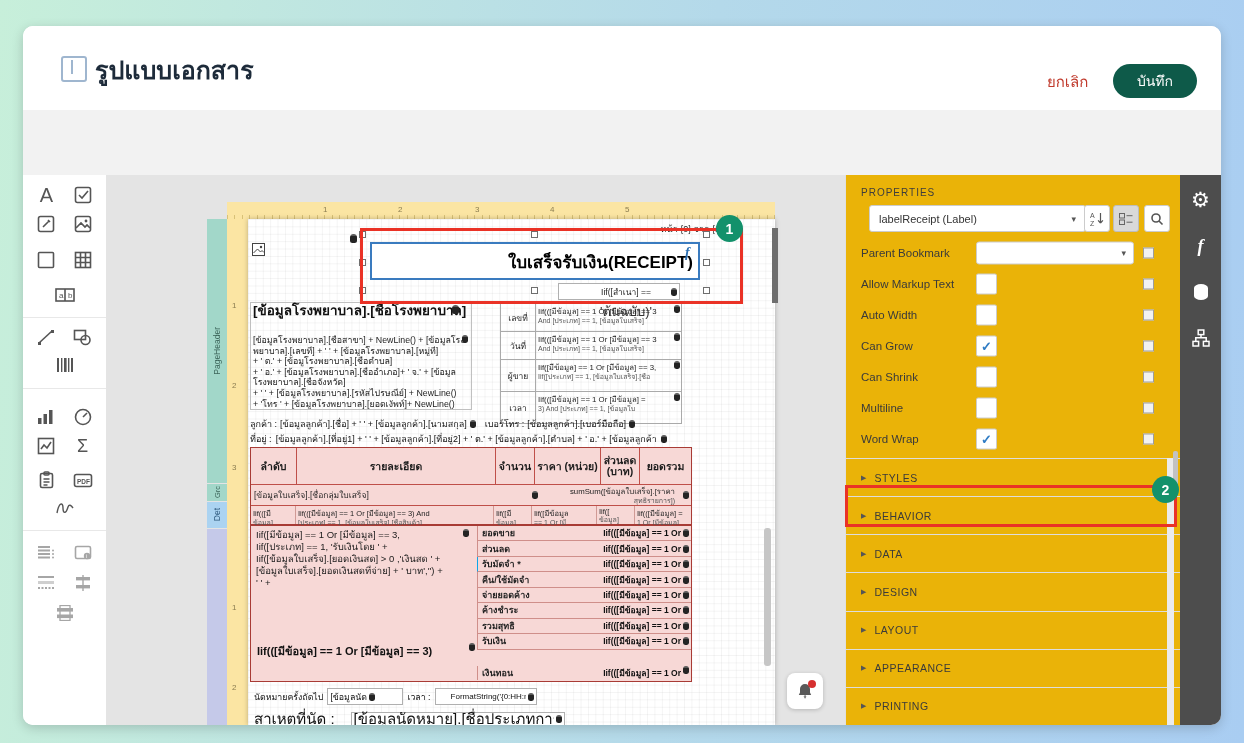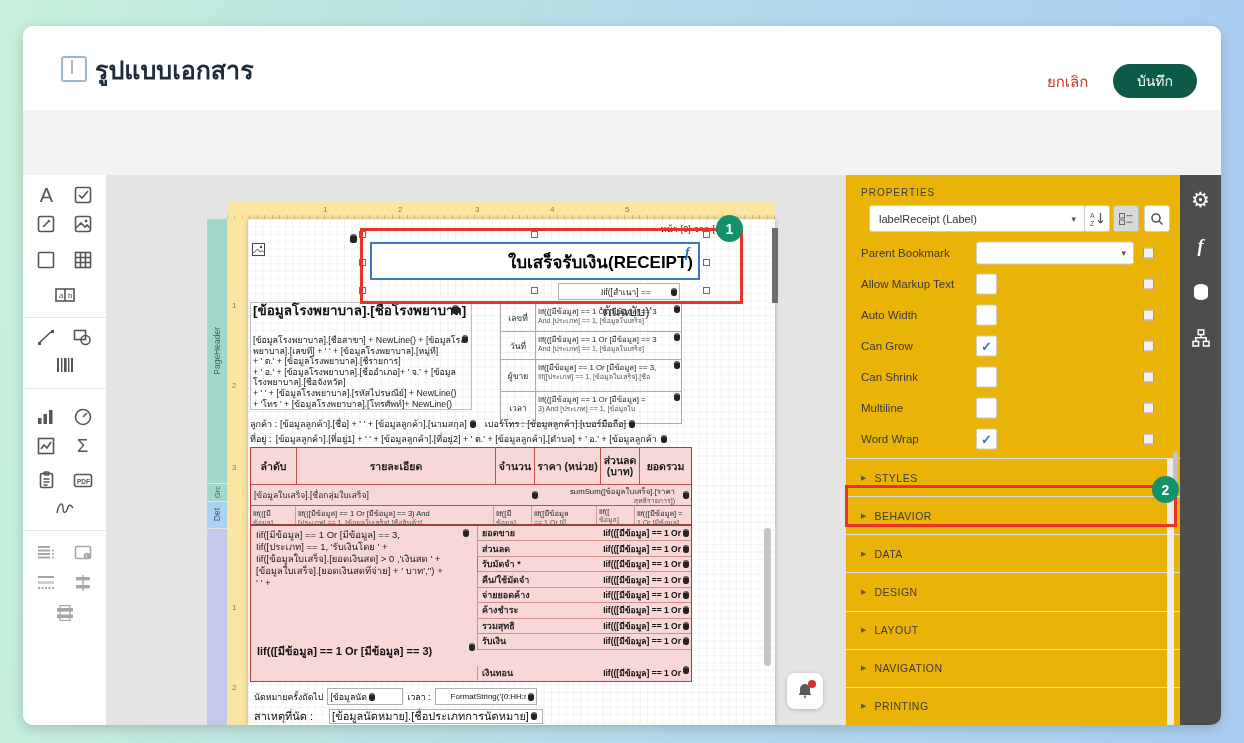--- a/index.html
+++ b/index.html
@@ -346,25 +346,25 @@
       </div>
       <div class="abs trunc" style="left:328px;top:82px;width:100px;text-align:center;font-size:13px;color:#333;">'ต้นฉบับ)'</div>
 
       <div class="pbox abs" style="left:2px;top:83px;width:222px;height:108px;border-color:#c0c0c0;background:transparent;"></div>
       <div class="abs" style="left:5px;top:84px;width:214px;font-size:13.5px;font-weight:bold;color:#111;line-height:15px;">[ข้อมูลโรงพยาบาล].[ชื่อโรงพยาบาล]</div>
       <span class="cyl abs" style="left:204px;top:86px;"></span>
 
       <div class="abs" style="left:5px;top:116px;width:216px;font-size:8.8px;color:#222;line-height:10.6px;">
         <div class="trunc">[ข้อมูลโรงพยาบาล].[ชื่อสาขา] + NewLine() + [ข้อมูลโรง</div>
         <div class="trunc">พยาบาล].[เลขที่] + ' ' + [ข้อมูลโรงพยาบาล].[หมู่ที่]</div>
-        <div class="trunc">+ ' ต.' + [ข้อมูลโรงพยาบาล].[ชื่รายการ]</div>
+        <div class="trunc">+ ' ต.' + [ข้อมูโรงพยาบาล].[ชื่อตำบล]</div>
         <div class="trunc">+ ' อ.' + [ข้อมูลโรงพยาบาล].[ชื่ออำเภอ]+ ' จ.' + [ข้อมูล</div>
         <div class="trunc">โรงพยาบาล].[ชื่อจังหวัด]</div>
         <div class="trunc">+ ' ' + [ข้อมูลโรงพยาบาล].[รหัสไปรษณีย์] + NewLine()</div>
-        <div class="trunc">+ 'โทร ' + [ข้อมูลโรงพยาบาล].[โทรศัพท์]+ NewLine()</div>
+        <div class="trunc">+ 'โทร ' + [ข้อมูลโรงพยาบาล].[ยอดเงัพท์]+ NewLine()</div>
       </div>
       <span class="cyl abs" style="left:214px;top:116px;width:6px;height:8px;"></span>
 
       <div class="abs" style="left:252px;top:84px;width:182px;">
         <div style="display:flex;border:1px solid #aaa;border-bottom:none;height:27px;">
           <div style="width:34px;border-right:1px solid #aaa;font-size:8.5px;color:#222;display:flex;align-items:center;justify-content:center;">เลขที่</div>
           <div style="flex:1;padding:1px 2px;position:relative;">
                 <div class="trunc" style="font-size:7.8px;color:#222;">Iif(([มีข้อมูล] == 1 Or [มีข้อมูล] == 3</div>
                 <div class="trunc tiny" style="color:#555;">And [ประเภท] == 1, [ข้อมูลใบเสร็จ]</div>
                 <span class="cyl" style="position:absolute;right:1px;top:1px;width:6px;height:8px;"></span>
@@ -525,21 +525,21 @@
         <span class="pbox" style="width:76px;height:17px;padding:0 2px;display:flex;align-items:center;gap:2px;">
           <span style="display:inline-block;overflow:hidden;white-space:nowrap;"><span>[ข้อมูลนัด</span></span>
           <span class="cyl" style="width:6px;height:8px;"></span>
         </span>
         <span style="flex:0 0 auto;padding-top:2px;">เวลา :</span>
         <span class="pbox" style="width:102px;height:17px;padding:0 2px;display:flex;align-items:center;gap:2px;">
           <span class="trunc" style="font-size:8px;padding-left:13px;">FormatString('{0:HH:m</span>
           <span class="cyl" style="width:6px;height:8px;"></span>
         </span>
       </div>
-      <div class="abs" style="left:6px;top:488px;width:440px;display:flex;align-items:center;gap:16px;font-size:11px;color:#111;">
+      <div class="abs" style="left:6px;top:488px;width:440px;display:flex;align-items:center;gap:16px;font-size:15px;color:#111;">
         <span style="flex:0 0 auto;">สาเหตุที่นัด :</span>
         <span class="pbox" style="width:214px;height:15px;padding:0 2px;display:flex;align-items:center;gap:2px;">
           <span class="trunc">[ข้อมูลนัดหมาย].[ชื่อประเภทการนัดหมาย]</span>
           <span class="cyl" style="width:6px;height:8px;"></span>
         </span>
       </div>
     </div>
 
     <div class="annbox" style="left:254px;top:53px;width:377px;height:70px;"></div>
     <div class="annball" style="left:610px;top:40px;">1</div>
@@ -643,21 +643,21 @@
       <div class="secrow">
             <span class="secarrow">▶</span>
             <span class="seclbl">DESIGN</span>
           </div>
       <div class="secrow">
             <span class="secarrow">▶</span>
             <span class="seclbl">LAYOUT</span>
           </div>
       <div class="secrow">
             <span class="secarrow">▶</span>
-            <span class="seclbl">NAVIGATION</span>
+            <span class="seclbl">APPEARANCE</span>
           </div>
       <div class="secrow">
             <span class="secarrow">▶</span>
             <span class="seclbl">PRINTING</span>
           </div>
     </div>
     <div class="secgutter"></div>
     <div class="scrollthumb" style="left:327px;top:276px;width:5px;height:44px;background:#c2c2c2;border-radius:2px;"></div>
   </div>
 

